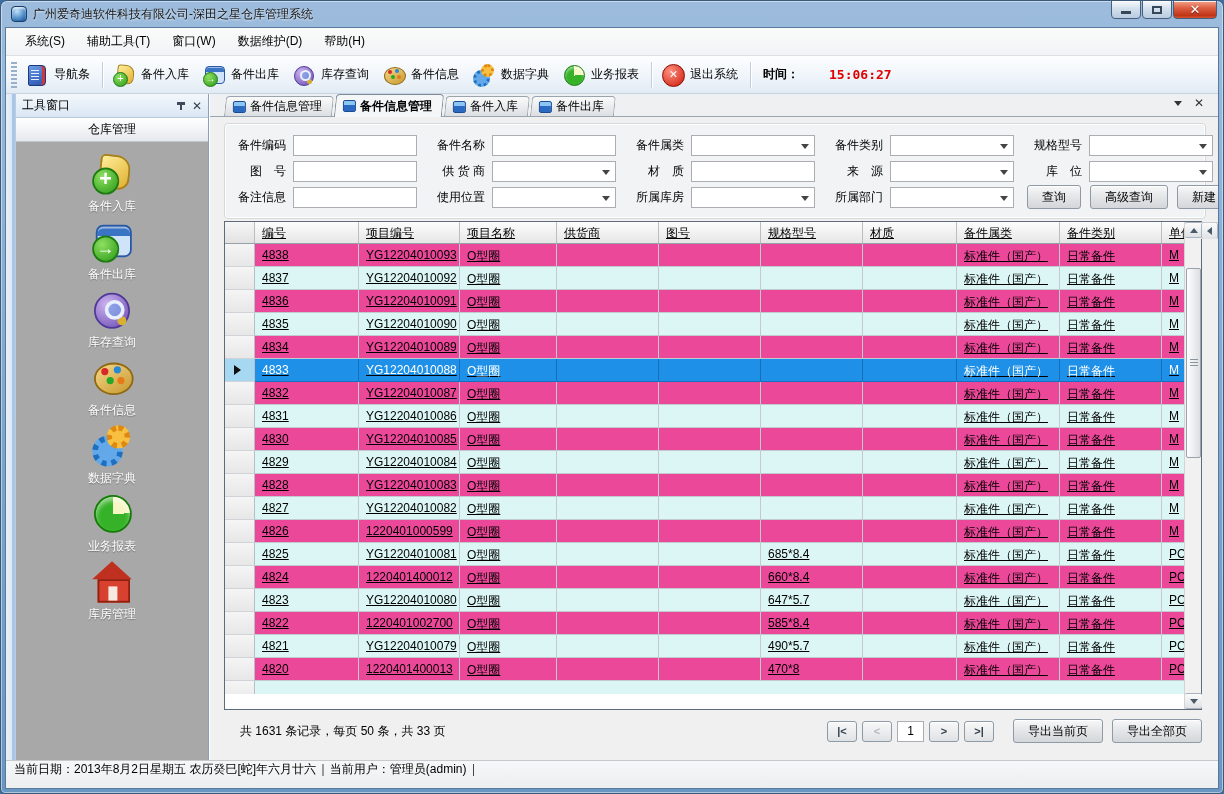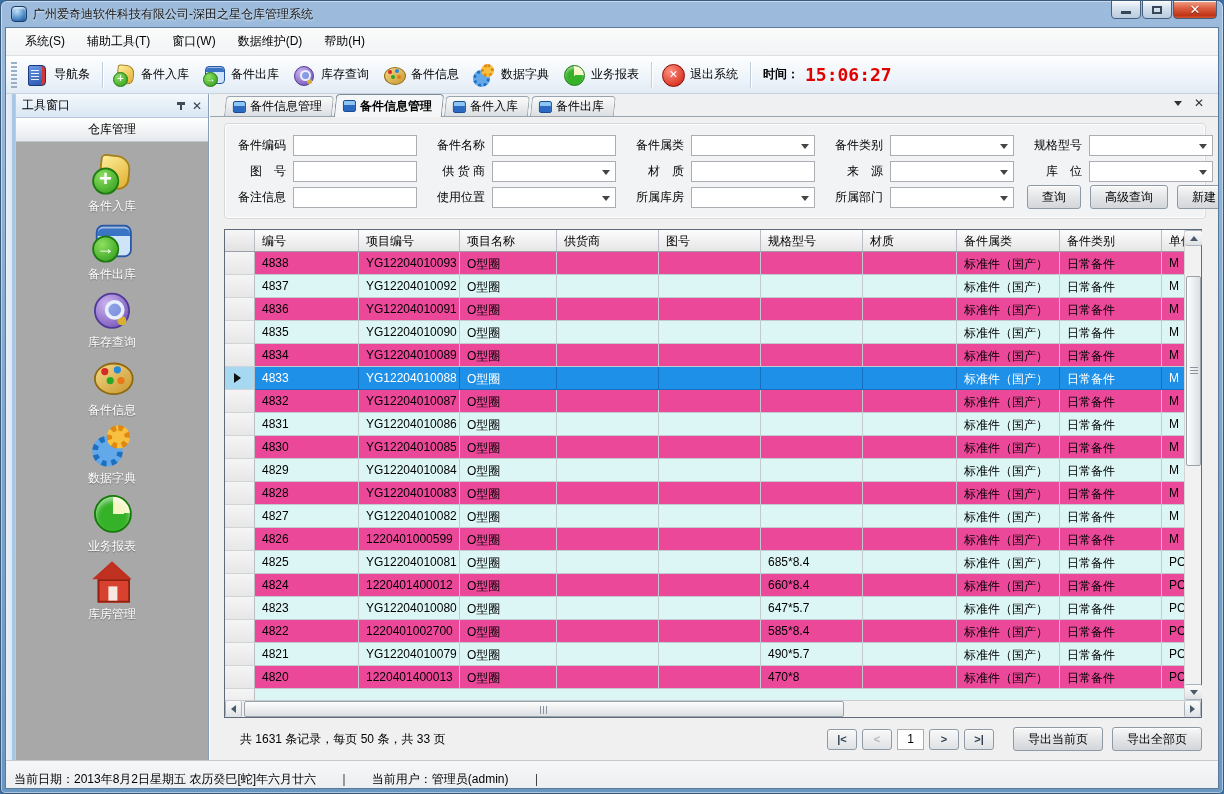--- a/index.html
+++ b/index.html
@@ -34,21 +34,21 @@
 
   
   .toolbar { height:38px; background:linear-gradient(#fdfeff,#eef4fa 60%,#e2ebf4); display:flex; align-items:center;
     border-bottom:1px solid #c7d3e0; padding-left:4px; }
   .tb-grip { width:6px; height:26px; margin:0 3px 0 1px;
     background:repeating-linear-gradient(#9ab0c6 0 2px,transparent 2px 4px); background-size:2px 100%; background-repeat:repeat-x; }
   .tb-item { display:flex; align-items:center; gap:5px; padding:3px 8px 3px 5px; border-radius:3px;font-family:Liberation Serif, serif; }
   .tb-sep { width:1px; height:26px; background:#c2cedb; margin:0 4px; box-shadow:1px 0 0 #fff; }
   .tb-time { display:flex; align-items:center; gap:6px; padding-left:8px; }
   .time-label { font-weight:bold; }
-  .time-value { color:#e00000; font-family:"DejaVu Sans Mono",monospace; font-weight:bold; font-size:18px; }
+  .time-value { color:#e00000; font-family:"DejaVu Sans Mono",monospace; font-weight:bold; font-size:13px;margin-left:24px; }
 
   
   .ico { width:24px; height:24px; position:relative; flex:none; display:inline-block; }
   .ico.navbar::before { content:""; position:absolute; left:3px; top:2px; width:16px; height:19px;
     background:linear-gradient(160deg,#6b9ae6,#2a55b0); border:1px solid #1a3a80; border-radius:2px 4px 4px 2px;
     box-shadow:inset -3px 0 0 #d03838; }
   .ico.navbar::after { content:""; position:absolute; left:6px; top:7px; width:8px; height:10px;
     background:repeating-linear-gradient(#e8f0ff 0 1px,transparent 1px 3px); }
   .ico.stock-in::before { content:""; position:absolute; left:5px; top:2px; width:15px; height:17px;
     background:linear-gradient(135deg,#ffee9a,#e0b030); border:1px solid #a88018; border-radius:3px 8px 6px 3px; transform:rotate(6deg); }
@@ -129,22 +129,22 @@
   .field-label { width:62px; text-align:right; padding-right:7px; white-space:nowrap; flex:none; }
   .control { width:124px; height:21px; background:#fff; border:1px solid #abadb3; position:relative; flex:none; }
   .control.select::after { content:""; position:absolute; right:5px; top:8px; width:0; height:0;
     border-left:4px solid transparent; border-right:4px solid transparent; border-top:5px solid #444; }
   .search-btns { margin-left:auto; display:flex; gap:9px; margin-right:2px; }
   .btn { height:24px; padding:0 14px; border:1px solid #8e9aa5; border-radius:3px;
     background:linear-gradient(#f8f8f8,#e5e7e9 45%,#d3d6da); display:flex; align-items:center; justify-content:center;
     box-shadow:inset 0 1px 0 #fff; white-space:nowrap; }
 
   
-  .grid { margin:8px 0 0 14px; width:978px; height:489px; border:1px solid #5f6b78; background:#fff;
-    display:flex; flex-direction:column; position:relative; }
+  .grid { margin:0 0 0 14px; width:978px; height:489px; border:1px solid #5f6b78; background:#fff;
+    display:flex; flex-direction:row; position:relative;text-decoration:underline; }
   .grid-top { display:flex; flex:1; min-height:0; }
   .grid-scroll { width:959px; overflow:hidden; display:flex; flex-direction:column; }
   .ghead { display:flex; height:22px; flex:none; background:linear-gradient(#fdfdfd,#e6e6e6); border-bottom:1px solid #9aa0a8; }
   .ghead .corner { width:30px; flex:none; border-right:1px solid #b8bec4; background:linear-gradient(#f6f6f6,#e2e2e2); }
   .th { flex:none; padding:3px 0 0 7px; border-right:1px solid #b8bec4; white-space:nowrap; overflow:hidden; }
   .gbody { flex:1; overflow:hidden; }
   .grow { display:flex; height:23px; background:#ec4899; }
   .grow.alt { background:#dcf6f6; }
   .grow.sel { background:#1e90e8; color:#fff; }
   .rh { width:30px; flex:none; background:linear-gradient(#f5f5f5,#e7e7e7); border-right:1px solid #b8bec4;
@@ -187,21 +187,21 @@
     background:linear-gradient(#f8f8f8,#dfe2e5); display:flex; align-items:center; justify-content:center;
     font-weight:bold; color:#33404e; font-size:11px; box-shadow:inset 0 1px 0 #fff; }
   .nav-btn.disabled { color:#b4b8bc; }
   .page-box { width:27px; height:21px; border:1px solid #abadb3; text-align:center; font-size:12px; background:#fff; }
   .export-group { display:flex; gap:9px; margin-left:14px; }
 
   .below-strip { flex:1; }
 
   
   .statusbar { height:28px; flex:none; background:linear-gradient(#f6f7f8,#eceef0); border-top:1px solid #c6cacd;
-    display:flex; align-items:flex-end; padding-left:8px; gap:22px; }
+    display:flex; align-items:flex-start; padding-left:8px; gap:1px; }
 </style>
 </head>
 <body>
 
 <div class="window">
   <div class="titlebar">
     <span class="app-ico"></span>
     <span class="title-text">广州爱奇迪软件科技有限公司-深田之星仓库管理系统</span>
     <span class="cap-group">
       <span class="cap-btn">

